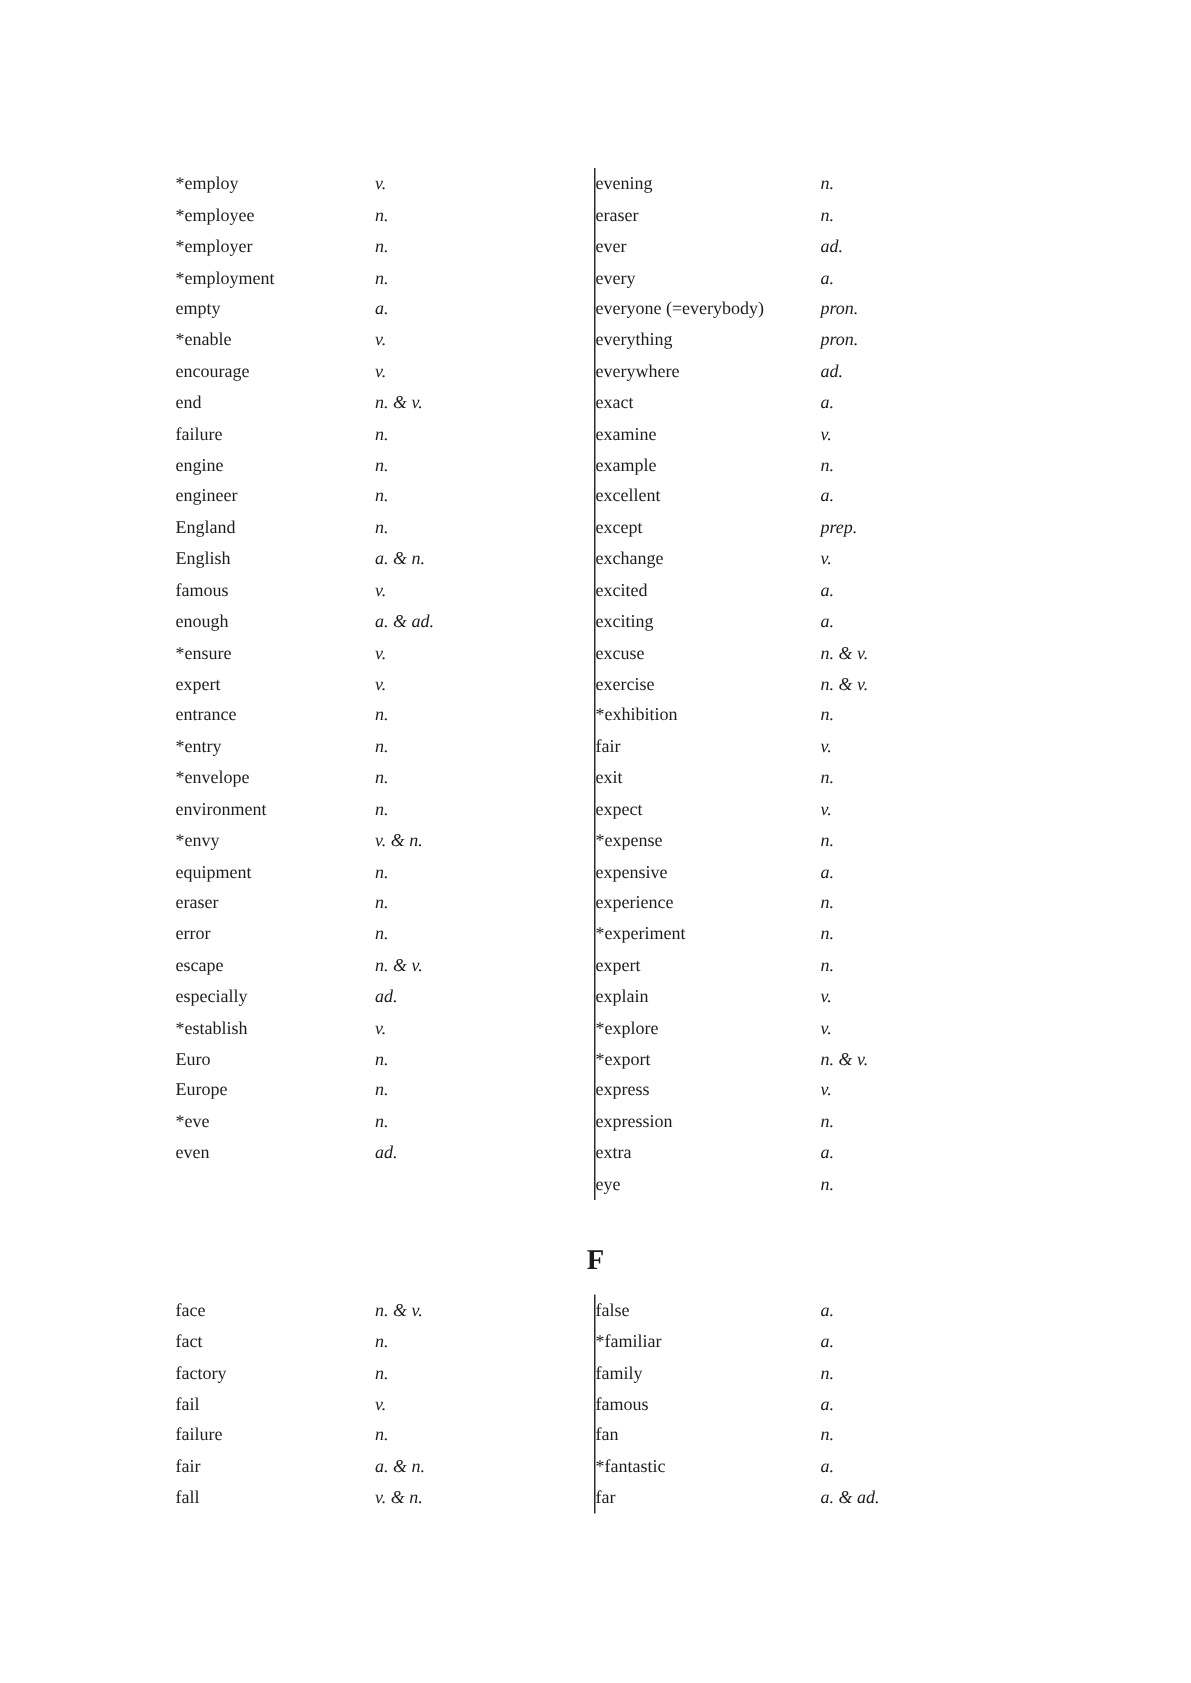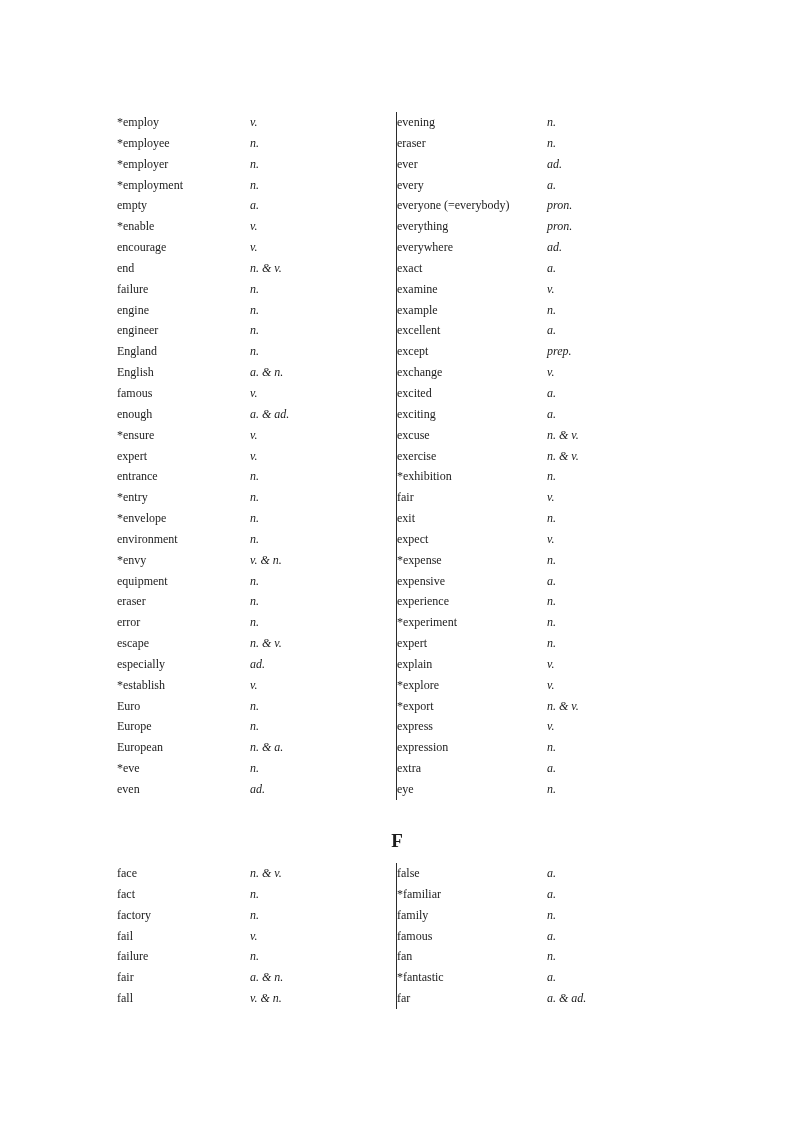--- a/index.html
+++ b/index.html
@@ -181,24 +181,20 @@
         </div>
         <div class="row">
           <span class="w">Euro</span>
           <span class="p">n.</span>
         </div>
         <div class="row">
           <span class="w">Europe</span>
           <span class="p">n.</span>
         </div>
         <div class="row">
-          <span class="w">European</span>
-          <span class="p">n. &amp; a.</span>
-        </div>
-        <div class="row">
           <span class="w">*eve</span>
           <span class="p">n.</span>
         </div>
         <div class="row">
           <span class="w">even</span>
           <span class="p">ad.</span>
         </div>
       </div>
     <div class="divider"></div>
     <div class="col col-right">

